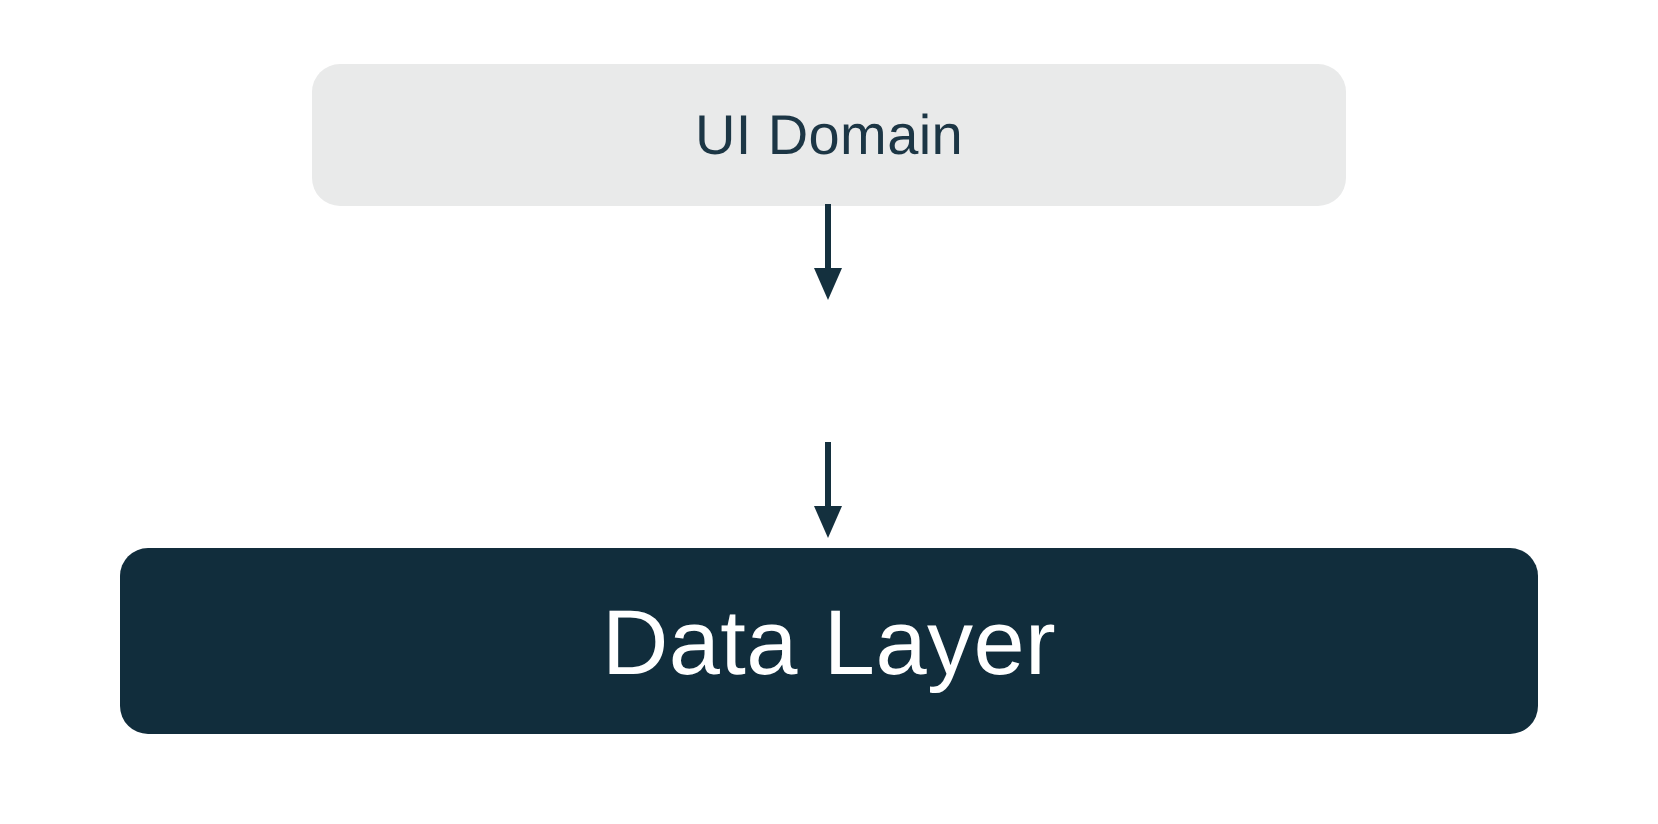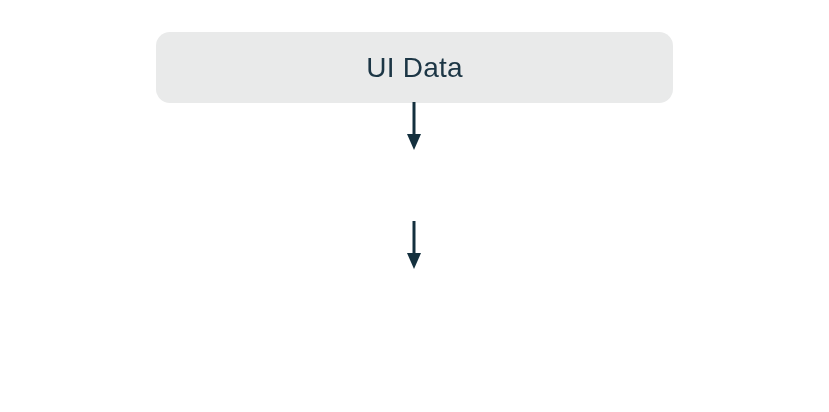--- a/index.html
+++ b/index.html
@@ -56,32 +56,35 @@
   #arrow-1 { top: 102px; }
   #arrow-2 { top: 221px; }
   .flow-arrow svg { display: block; }
 </style>
 </head>
 <body>
 
 <div id="canvas" style="--page-bg: #ffffff; --box-light-bg: #e9eaea; --box-dark-bg: #112d3c; --text-dark: #1c3645; --text-light: #ffffff;">
 
   <div id="node-ui" class="node light">
-    <span>UI Data</span>
+    <span>UI Domain</span>
   </div>
 
   <div id="arrow-1" class="flow-arrow">
     <svg width="16" height="48" viewBox="0 0 16 48" aria-hidden="true">
       <line x1="8" y1="0" x2="8" y2="34" stroke="#14303e" stroke-width="3"></line>
       <polygon points="1,32 15,32 8,48" fill="#14303e"></polygon>
     </svg>
   </div>
 
 
   <div id="arrow-2" class="flow-arrow">
     <svg width="16" height="48" viewBox="0 0 16 48" aria-hidden="true">
       <line x1="8" y1="0" x2="8" y2="34" stroke="#14303e" stroke-width="3"></line>
       <polygon points="1,32 15,32 8,48" fill="#14303e"></polygon>
     </svg>
   </div>
 
+  <div id="node-data" class="node dark">
+    <span>Data Layer</span>
+  </div>
 
 </div>
 
 </body></html>

